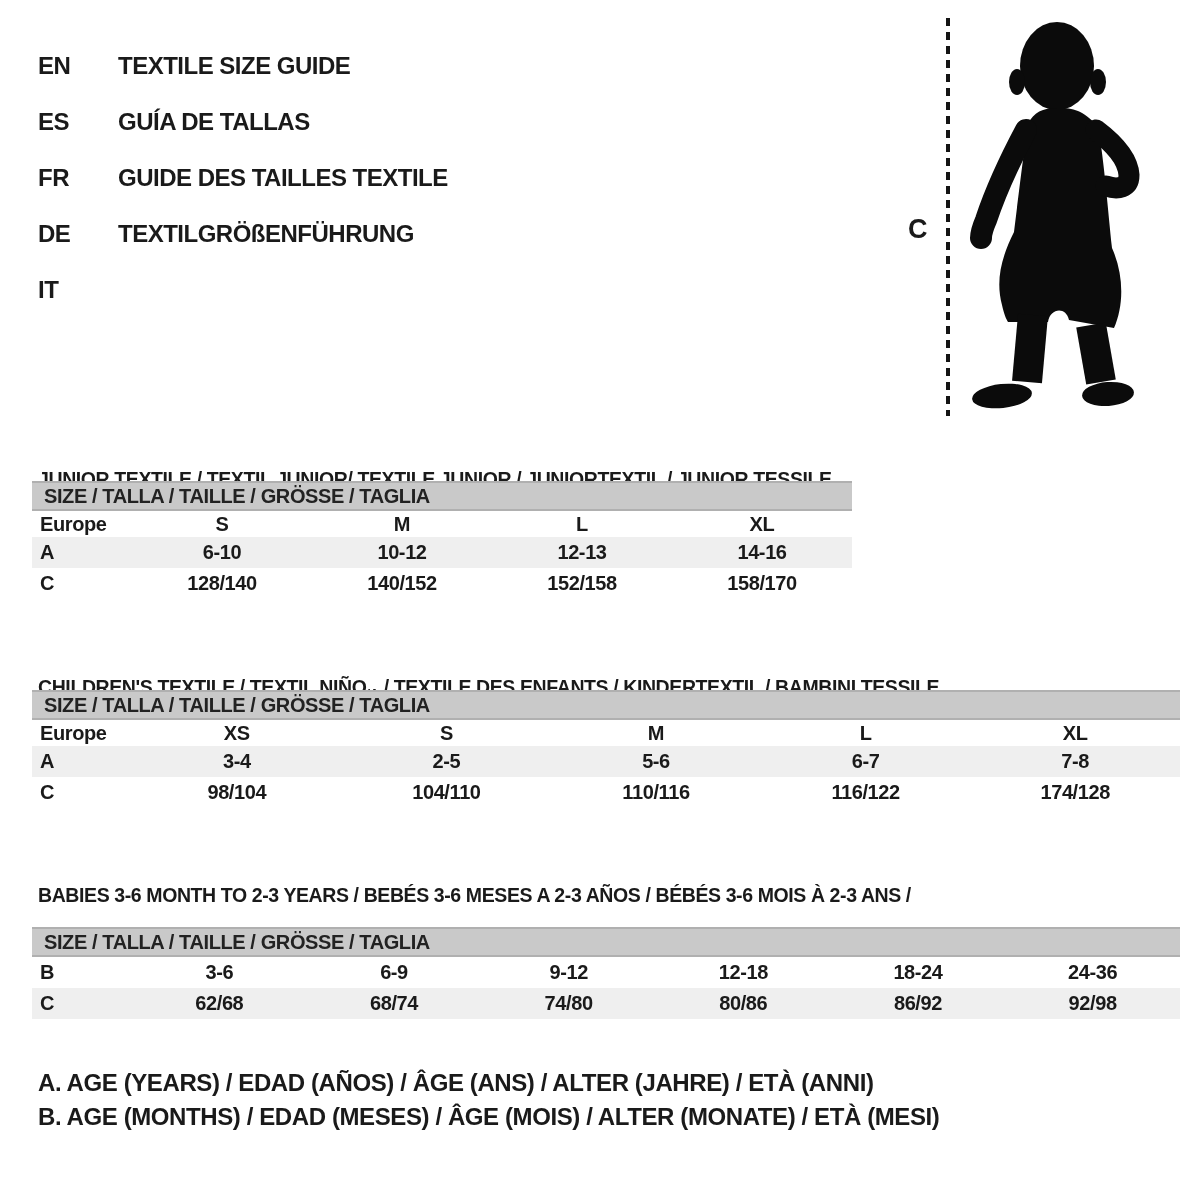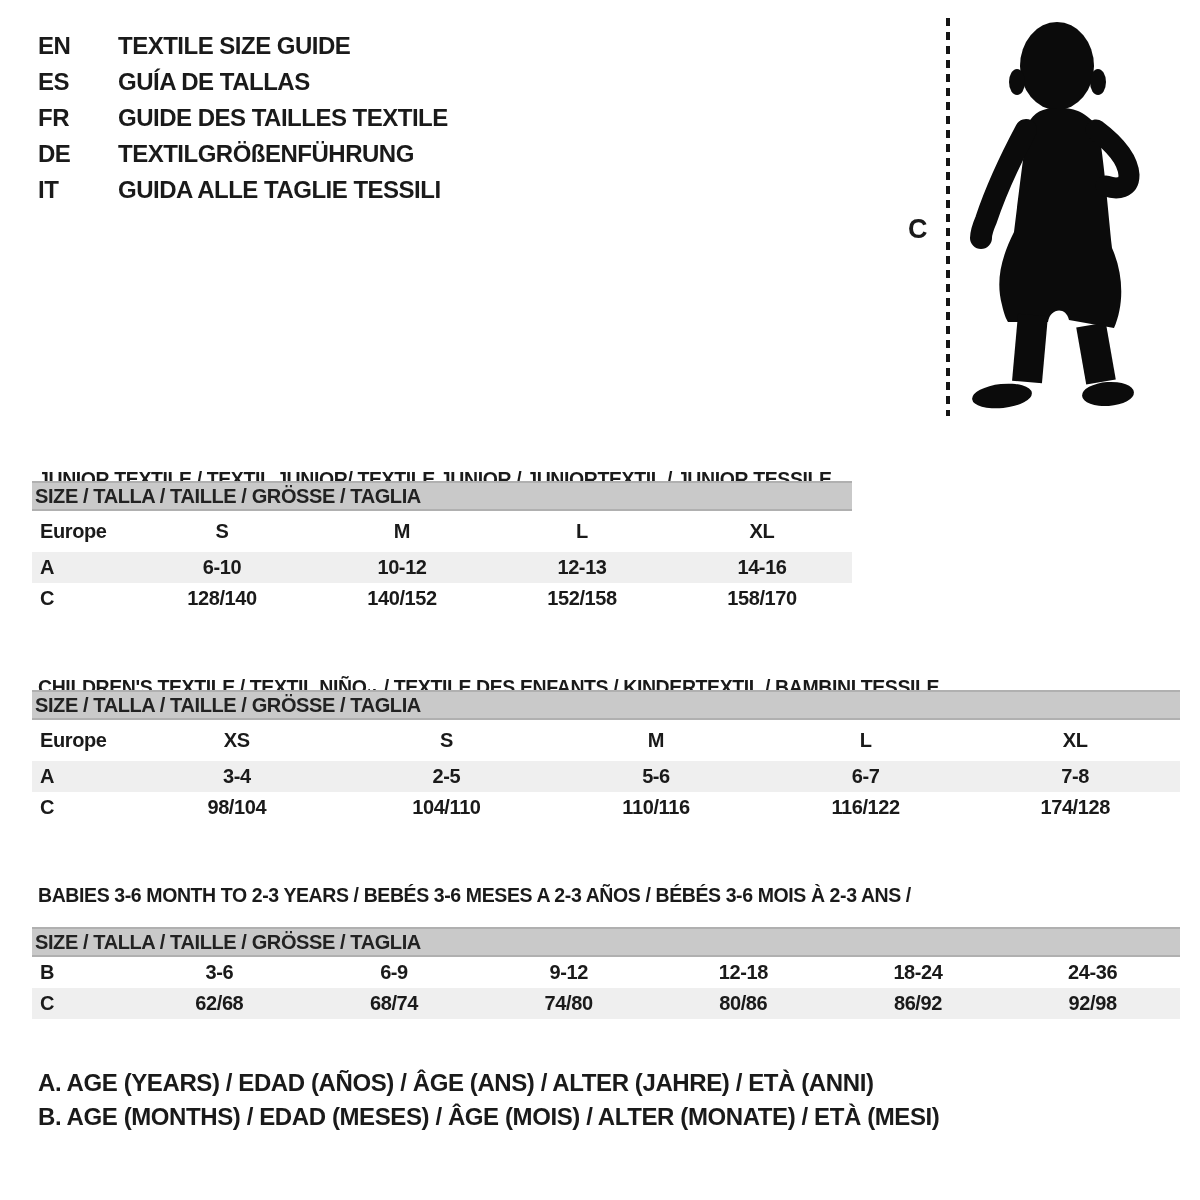--- a/index.html
+++ b/index.html
@@ -7,50 +7,50 @@
   body {
     position:relative;
     background:#ffffff;
     color:#1a1a1a;
     font-family:"Liberation Sans", sans-serif;
     overflow:hidden;
   }
 
   
   .lang-block { position:absolute; left:38px; top:28px; }
-  .lang-row { display:flex; align-items:center; height:36px; font-size:24px; font-weight:700; letter-spacing:-0.5px; }
+  .lang-row { display:flex; align-items:center; height:36px; font-size:24px; font-weight:700; letter-spacing:-0.5px;margin-top:20px; }
   .lang-code { width:80px; }
 
   
   .measure-line {
     position:absolute; left:946px; top:18px; width:4px; height:398px;
     background:repeating-linear-gradient(180deg,#141414 0 8px, transparent 8px 14px);
   }
   .measure-label { position:absolute; left:908px; top:214px; font-size:27px; font-weight:700; }
   .toddler { position:absolute; left:962px; top:20px; width:180px; height:400px; }
 
   
   .sec-title { position:absolute; left:38px; font-size:19.5px; font-weight:700; letter-spacing:-0.4px; white-space:nowrap;margin-top:36px; }
   .sec-title .subscript { font-size:13px; vertical-align:-4px; }
   .sec-title.two-line { line-height:33px; }
 
   
   .size-table { position:absolute; left:32px; }
   .size-bar {
     height:30px; background:#c9c9c9;
     border-top:2px solid #b0b0b0; border-bottom:2px solid #b0b0b0;
-    display:flex; align-items:center; padding-left:3px;
+    display:flex; align-items:center; padding-left:12px;
     font-size:20px; font-weight:700; letter-spacing:-0.4px; color:#222222;
   }
   table { width:100%; border-collapse:collapse; table-layout:fixed; }
   td {
     height:31px; text-align:center; vertical-align:middle;
     font-size:20px; font-weight:700; letter-spacing:-0.4px; padding:0;
   }
-  tr.head-row td { height:41px; }
+  tr.head-row td { height:26px; }
   td.first { text-align:left; padding-left:8px; }
   tr.shaded { background:#efefef; }
 
   
   .notes { position:absolute; left:38px; top:1066px; }
   .note-line { height:34px; display:flex; align-items:center; font-size:24px; font-weight:700; letter-spacing:-0.4px; white-space:nowrap; }
 </style>
 </head>
 <body>
 
@@ -66,21 +66,20 @@
   <div class="lang-row">
     <span class="lang-code">FR</span>
     <span>GUIDE DES TAILLES TEXTILE</span>
   </div>
   <div class="lang-row">
     <span class="lang-code">DE</span>
     <span>TEXTILGRÖßENFÜHRUNG</span>
   </div>
   <div class="lang-row">
     <span class="lang-code">IT</span>
-    <span>GUIDA ALLE TAGLIE TESSILI</span>
   </div>
 </div>
 
 <div class="measure-line"></div>
 <div class="measure-label">C</div>
 <svg class="toddler" viewBox="0 0 180 400" xmlns="http://www.w3.org/2000/svg">
   <g fill="#0b0b0b" stroke="none">
     <ellipse cx="95" cy="46" rx="37" ry="44"></ellipse>
     <ellipse cx="55" cy="62" rx="8" ry="13"></ellipse>
     <ellipse cx="136" cy="62" rx="8" ry="13"></ellipse>

